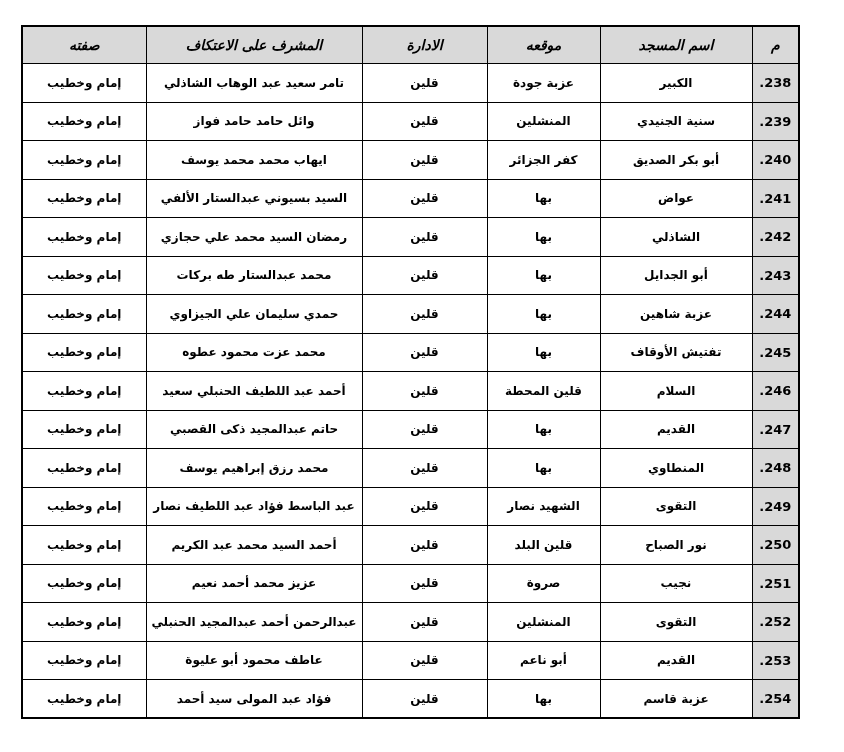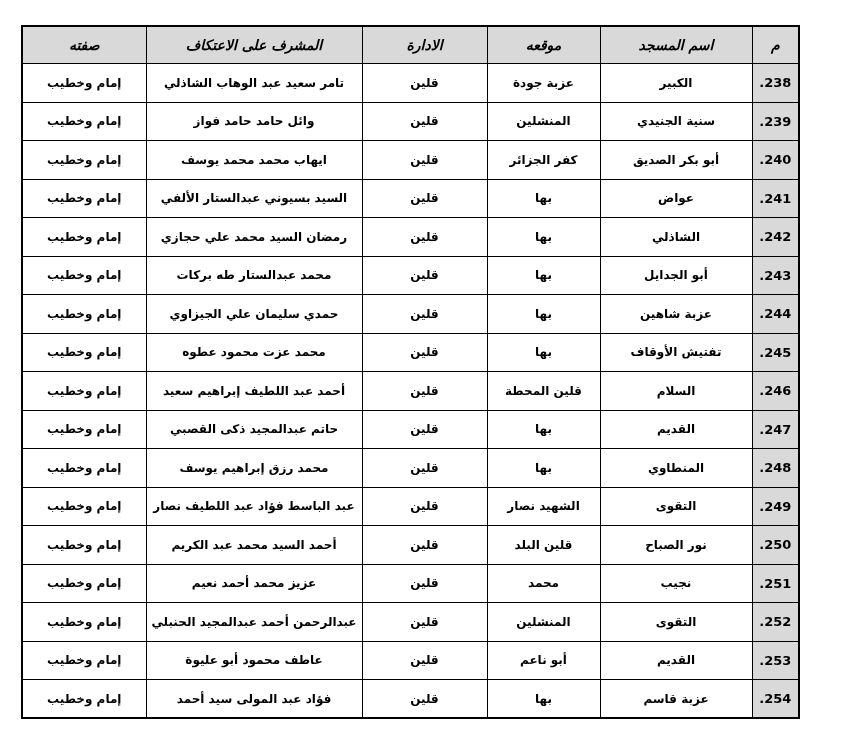--- a/index.html
+++ b/index.html
@@ -146,21 +146,21 @@
       <td class="location-cell">بها</td>
       <td class="admin-cell">قلين</td>
       <td class="supervisor-cell">محمد عزت محمود عطوه</td>
       <td class="title-cell">إمام وخطيب</td>
     </tr>
         <tr>
       <td class="num-cell">246.</td>
       <td class="mosque-cell">السلام</td>
       <td class="location-cell">قلين المحطة</td>
       <td class="admin-cell">قلين</td>
-      <td class="supervisor-cell">أحمد عبد اللطيف إبراهيم سعيد</td>
+      <td class="supervisor-cell">أحمد عبد اللطيف الحنبلي سعيد</td>
       <td class="title-cell">إمام وخطيب</td>
     </tr>
         <tr>
       <td class="num-cell">247.</td>
       <td class="mosque-cell">القديم</td>
       <td class="location-cell">بها</td>
       <td class="admin-cell">قلين</td>
       <td class="supervisor-cell">حاتم عبدالمجيد ذكى القصبي</td>
       <td class="title-cell">إمام وخطيب</td>
     </tr>
@@ -184,21 +184,21 @@
       <td class="num-cell">250.</td>
       <td class="mosque-cell">نور الصباح</td>
       <td class="location-cell">قلين البلد</td>
       <td class="admin-cell">قلين</td>
       <td class="supervisor-cell">أحمد السيد محمد عبد الكريم</td>
       <td class="title-cell">إمام وخطيب</td>
     </tr>
         <tr>
       <td class="num-cell">251.</td>
       <td class="mosque-cell">نجيب</td>
-      <td class="location-cell">محمد</td>
+      <td class="location-cell">صروة</td>
       <td class="admin-cell">قلين</td>
       <td class="supervisor-cell">عزيز محمد أحمد نعيم</td>
       <td class="title-cell">إمام وخطيب</td>
     </tr>
         <tr>
       <td class="num-cell">252.</td>
       <td class="mosque-cell">التقوى</td>
       <td class="location-cell">المنشلين</td>
       <td class="admin-cell">قلين</td>
       <td class="supervisor-cell">عبدالرحمن أحمد عبدالمجيد الحنبلي</td>

